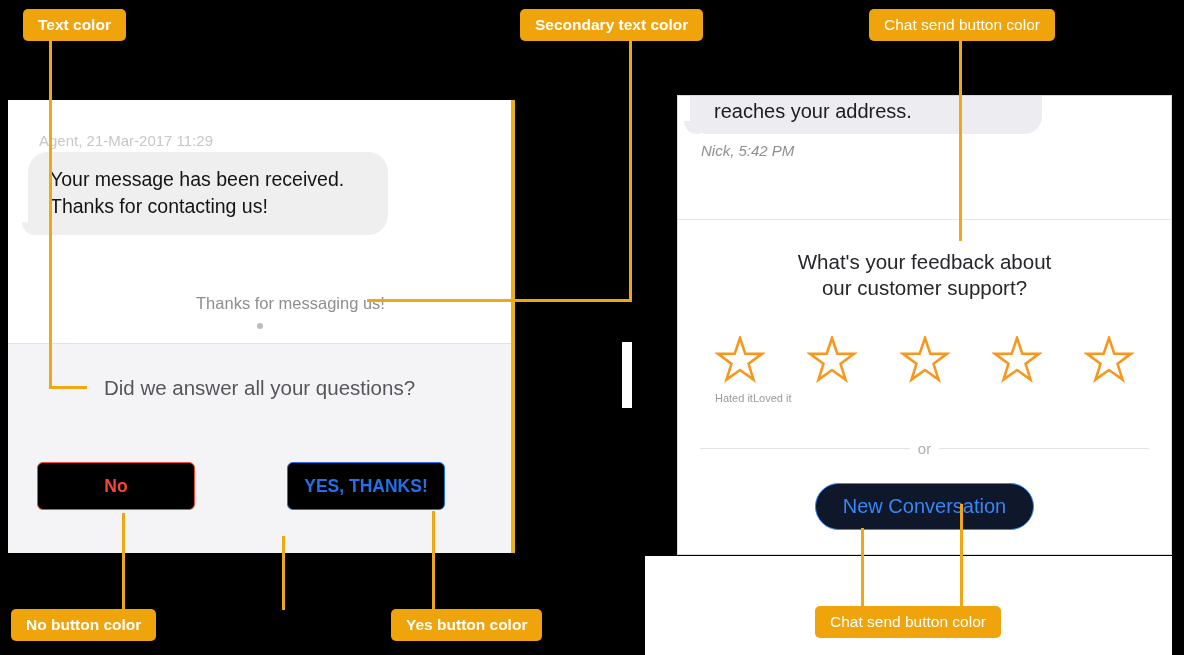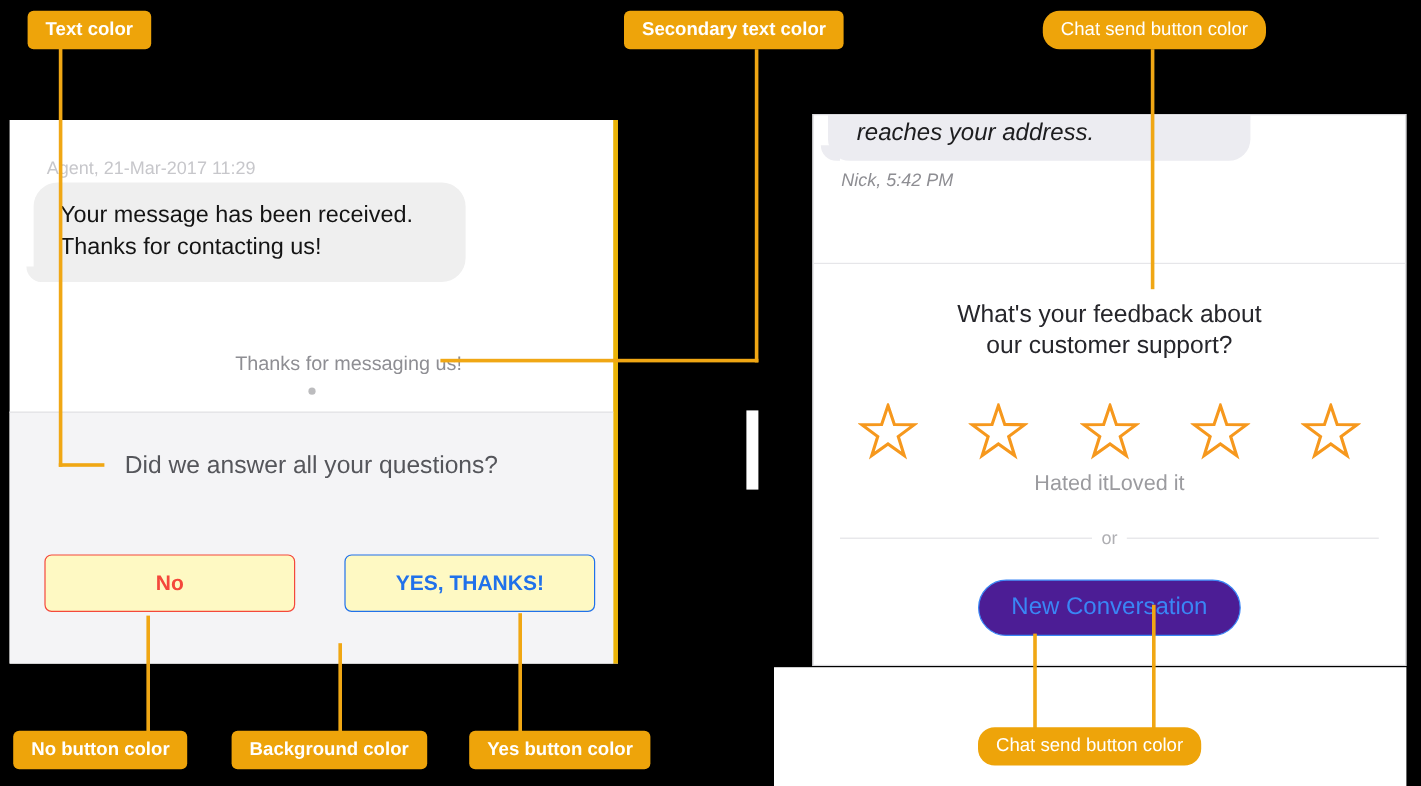--- a/index.html
+++ b/index.html
@@ -15,55 +15,55 @@
   .bubble-left::before{content:"";position:absolute;left:-6px;bottom:0;width:16px;height:13px;
                background:inherit;border-bottom-left-radius:14px;}
   .secondary-text{position:absolute;left:0;top:194px;width:100%;text-align:center;
                font-size:16.5px;color:var(--secondary-text,#8e8e93);margin-left:31px;}
   .typing-dot{position:absolute;left:249px;top:223px;width:6px;height:6px;border-radius:50%;
                background:#bcbcbe;}
   .panel-left-bottom{position:absolute;left:0;top:243px;width:100%;height:210px;
                background:var(--panel-background,#f4f4f6);border-top:1px solid #e2e2e4;box-sizing:border-box;}
   .question{position:absolute;left:0;top:32px;width:100%;text-align:center;font-size:20.5px;
                color:#55565b;}
-  .chip-btn{position:absolute;top:118px;width:209px;height:48px;background:#fef9c3;border-radius:6px;
+  .chip-btn{position:absolute;top:118px;width:158px;height:48px;background:#000000;border-radius:6px;
                font-family:"Liberation Sans",sans-serif;font-weight:bold;font-size:17.5px;cursor:pointer;}
   .btn-no{left:29px;border:1.5px solid var(--no-button,#f4483b);color:var(--no-button,#f4483b);}
   .btn-yes{left:279px;border:1.5px solid var(--yes-button,#2071ea);color:var(--yes-button,#2071ea);}
   
   .panel-right{position:absolute;left:677px;top:95px;width:495px;height:460px;background:#fff;
                border:1px solid #d9d9dd;box-sizing:border-box;z-index:1;}
   .bubble-right{position:absolute;left:12px;top:0;width:352px;height:38px;box-sizing:border-box;
                background:var(--bubble-right,#ececf1);border-radius:0 0 18px 18px;
-               padding:4px 20px 0 24px;font-size:20px;color:#1d1d1f;font-style:italic;}
+               padding:4px 20px 0 24px;font-size:20px;color:#1d1d1f;}
   .bubble-right::before{content:"";position:absolute;left:-6px;bottom:0;width:16px;height:13px;
                background:inherit;border-bottom-left-radius:14px;}
   .nick-meta{position:absolute;left:23px;top:46px;font-size:15px;color:var(--secondary-text,#8e8e93);font-style:italic;}
   .divider-right{position:absolute;left:0;top:123px;width:100%;height:0;border-top:1px solid #e6e6e9;}
   .feedback-question{position:absolute;left:0;top:153px;width:100%;text-align:center;
                font-size:20.5px;line-height:26px;color:#26262b;}
   .star-row{position:absolute;left:0;top:240px;width:100%;box-sizing:border-box;display:flex;
                justify-content:space-between;padding:0 37px;}
   .star{width:50px;height:48px;display:inline-block;cursor:pointer;}
   .rating-labels{position:absolute;left:0;top:296px;width:100%;box-sizing:border-box;display:flex;
-               justify-content:center;padding:0 37px;font-size:18px;color:#9b9b9f;}
+               justify-content:flex-start;padding:0 37px;font-size:11px;color:#9b9b9f;}
   .or-divider{position:absolute;left:0;top:344px;width:100%;box-sizing:border-box;display:flex;
                align-items:center;gap:8px;padding:0 22px;font-size:15px;color:#afafb3;}
   .or-line{flex:1;height:1px;background:#e3e3e6;}
-  .btn-new-conv{position:absolute;left:137px;top:387px;width:219px;height:47px;background:#4c1d95;
+  .btn-new-conv{position:absolute;left:137px;top:387px;width:219px;height:47px;background:#0f172a;
                border:1.5px solid var(--send-button-blue,#3a86f5);border-radius:24px;
                color:var(--send-button-blue,#3a86f5);font-size:20px;cursor:pointer;
                font-family:"Liberation Sans",sans-serif;}
   
   .white-footer{position:absolute;left:645px;top:556px;width:527px;height:99px;background:#fff;z-index:0;}
   .white-notch{position:absolute;left:622px;top:342px;width:10px;height:66px;background:#fff;z-index:0;}
   
   .callout{position:absolute;background:var(--annotation,#eea40a);color:#fff;font-size:15.5px;
            font-weight:bold;padding:7px 15px;border-radius:5px;white-space:nowrap;z-index:30;}
-  .callout.regular{font-weight:400;border-radius:14px;}
+  .callout.regular{font-weight:400;}
   .conn{position:absolute;background:var(--connector,#f0a714);z-index:20;}
   .v1{left:49px;top:40px;width:3px;height:349px;}
   .h1{left:49px;top:386px;width:38px;height:3px;}
   .v2{left:629px;top:41px;width:3px;height:261px;}
   .h2{left:367px;top:299px;width:265px;height:3px;}
   .v3{left:959px;top:41px;width:3px;height:200px;}
   .v4{left:122px;top:513px;width:3px;height:97px;}
   .v5{left:282px;top:536px;width:3px;height:74px;}
   .v6{left:432px;top:511px;width:3px;height:99px;}
   .v7a{left:861px;top:528px;width:3px;height:80px;}
@@ -145,17 +145,16 @@
   <div class="conn v4"></div>
   <div class="conn v5"></div>
   <div class="conn v6"></div>
   <div class="conn v7a"></div>
   <div class="conn v7b"></div>
 
   <div class="callout lbl-text">Text color</div>
   <div class="callout lbl-secondary">Secondary text color</div>
   <div class="callout regular lbl-send-top">Chat send button color</div>
   <div class="callout lbl-no">No button color</div>
-  <div class="callout lbl-bg">Background color</div>
   <div class="callout lbl-yes">Yes button color</div>
   <div class="callout regular lbl-send-bottom">Chat send button color</div>
 
 </div>
 
 </body></html>

